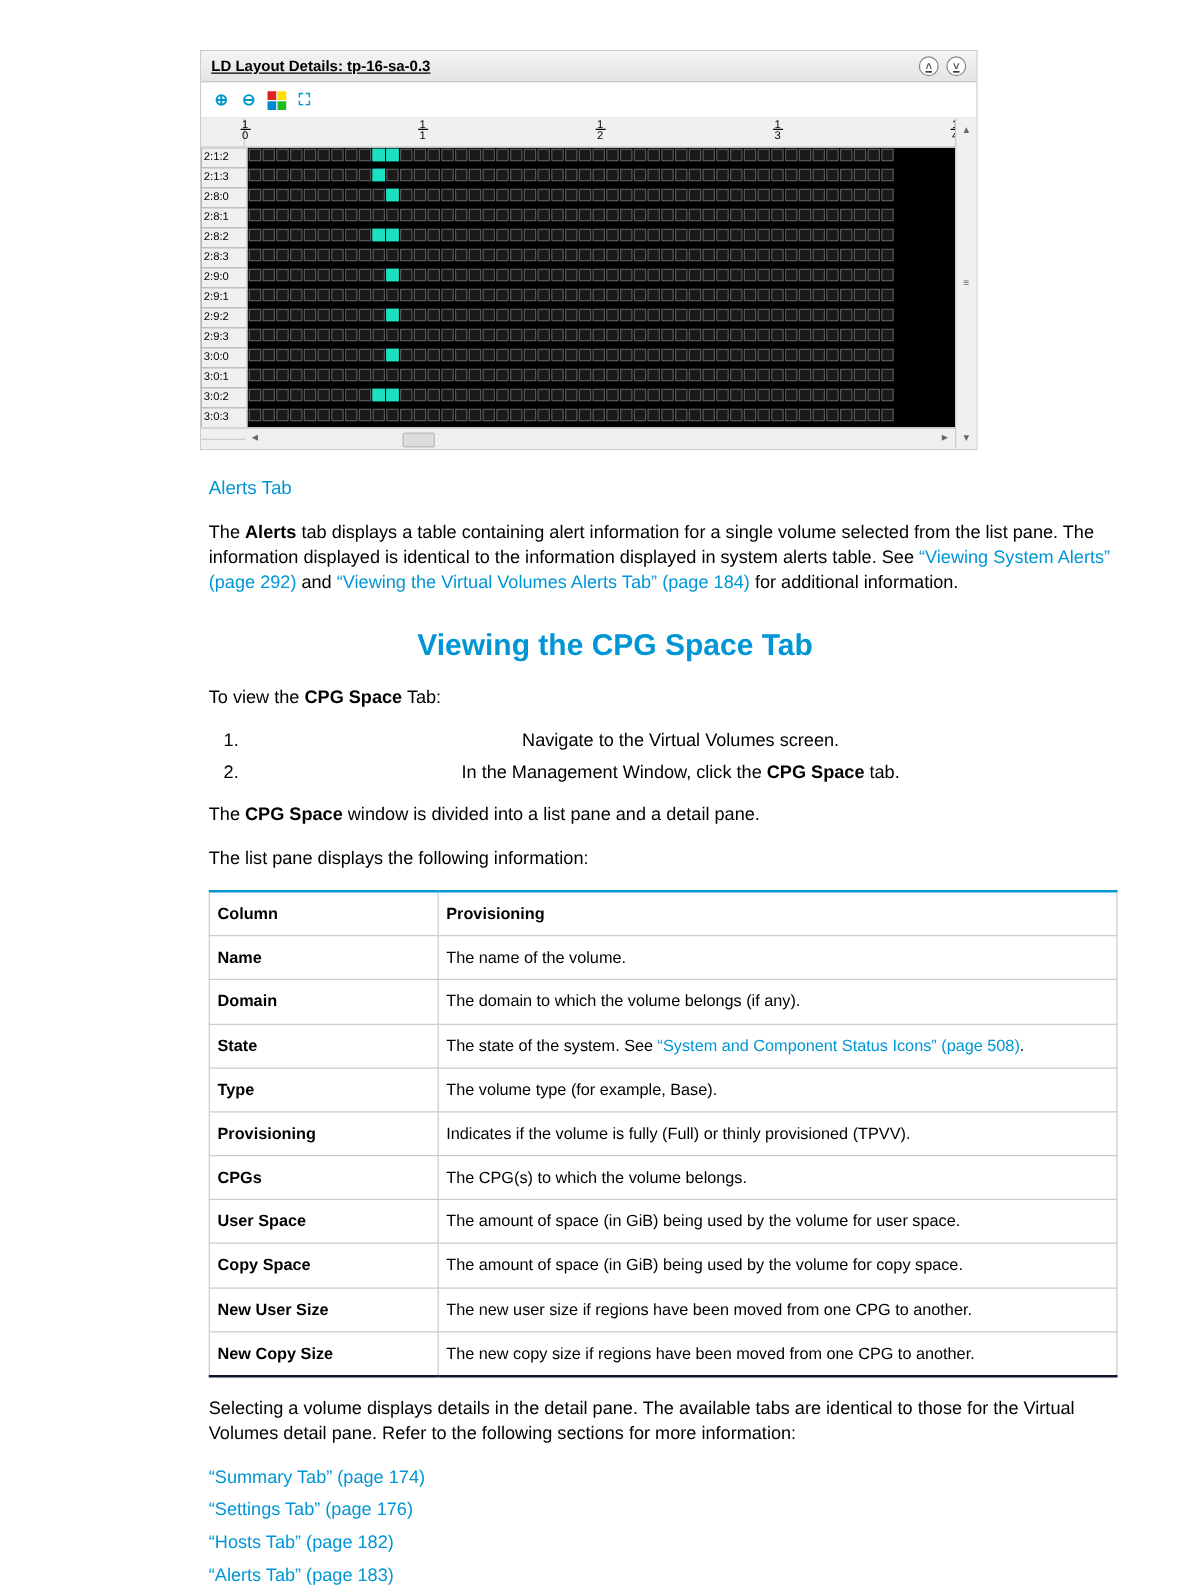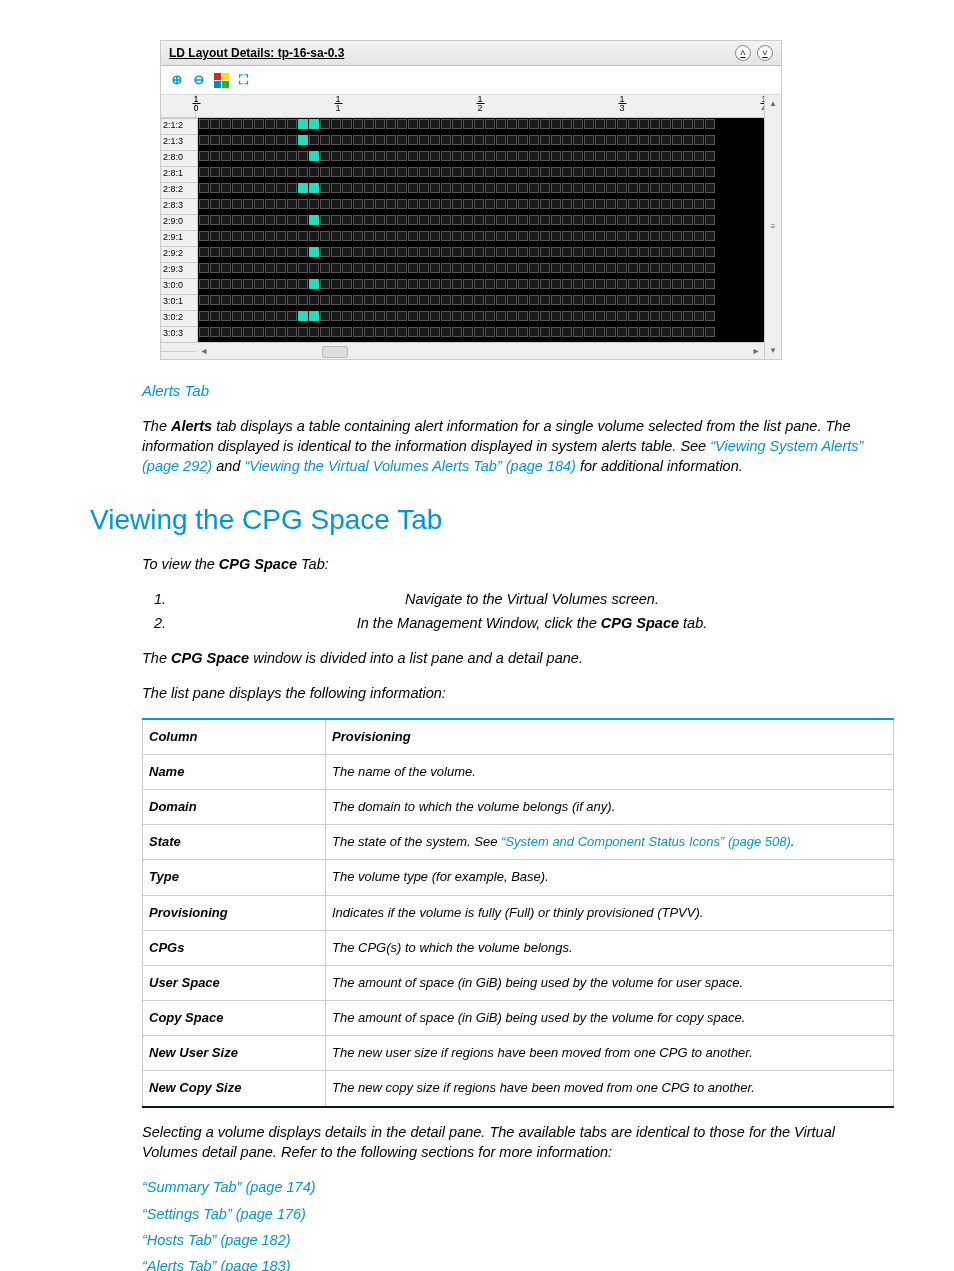--- a/index.html
+++ b/index.html
@@ -92,26 +92,26 @@
   }
   .ld-hscroll {
     height:16px; background:#efefef; border-top:1px solid #ccc;
     display:flex; align-items:center; font-size:10px; color:#666;
   }
   .ld-hscroll .arrow { width:16px; text-align:center; }
   .ld-hscroll .track { flex:1; position:relative; height:10px; }
   .ld-hscroll .thumb { position:absolute; left:110px; top:0; width:24px; height:10px; background:#ddd; border:1px solid #bbb; border-radius:2px; }
 
   
-  .indent { margin-left:82px;font-style:italic; }
+  .indent { margin-left:107px; }
   h4.alerts {
     color:#0096d6; font-weight:normal; font-size:15px; margin:14px 0 6px 0;
   }
   h2.section {
-    color:#0096d6; font-weight:normal; font-size:28px; margin:24px 0 8px 0;
+    color:#0096d6; font-weight:bold; font-size:24px; margin:24px 0 8px 0;text-align:center;
   }
   a.doclink { color:#0096d6; text-decoration:none; }
   ol.steps { margin:4px 0 10px 0; padding-left:28px;text-align:center; }
   ol.steps li { margin-bottom:4px; }
 
   table.info {
     width:100%; border-collapse:collapse; margin:12px 0 14px 0;
     font-size:13px;
   }
   table.info th, table.info td {

